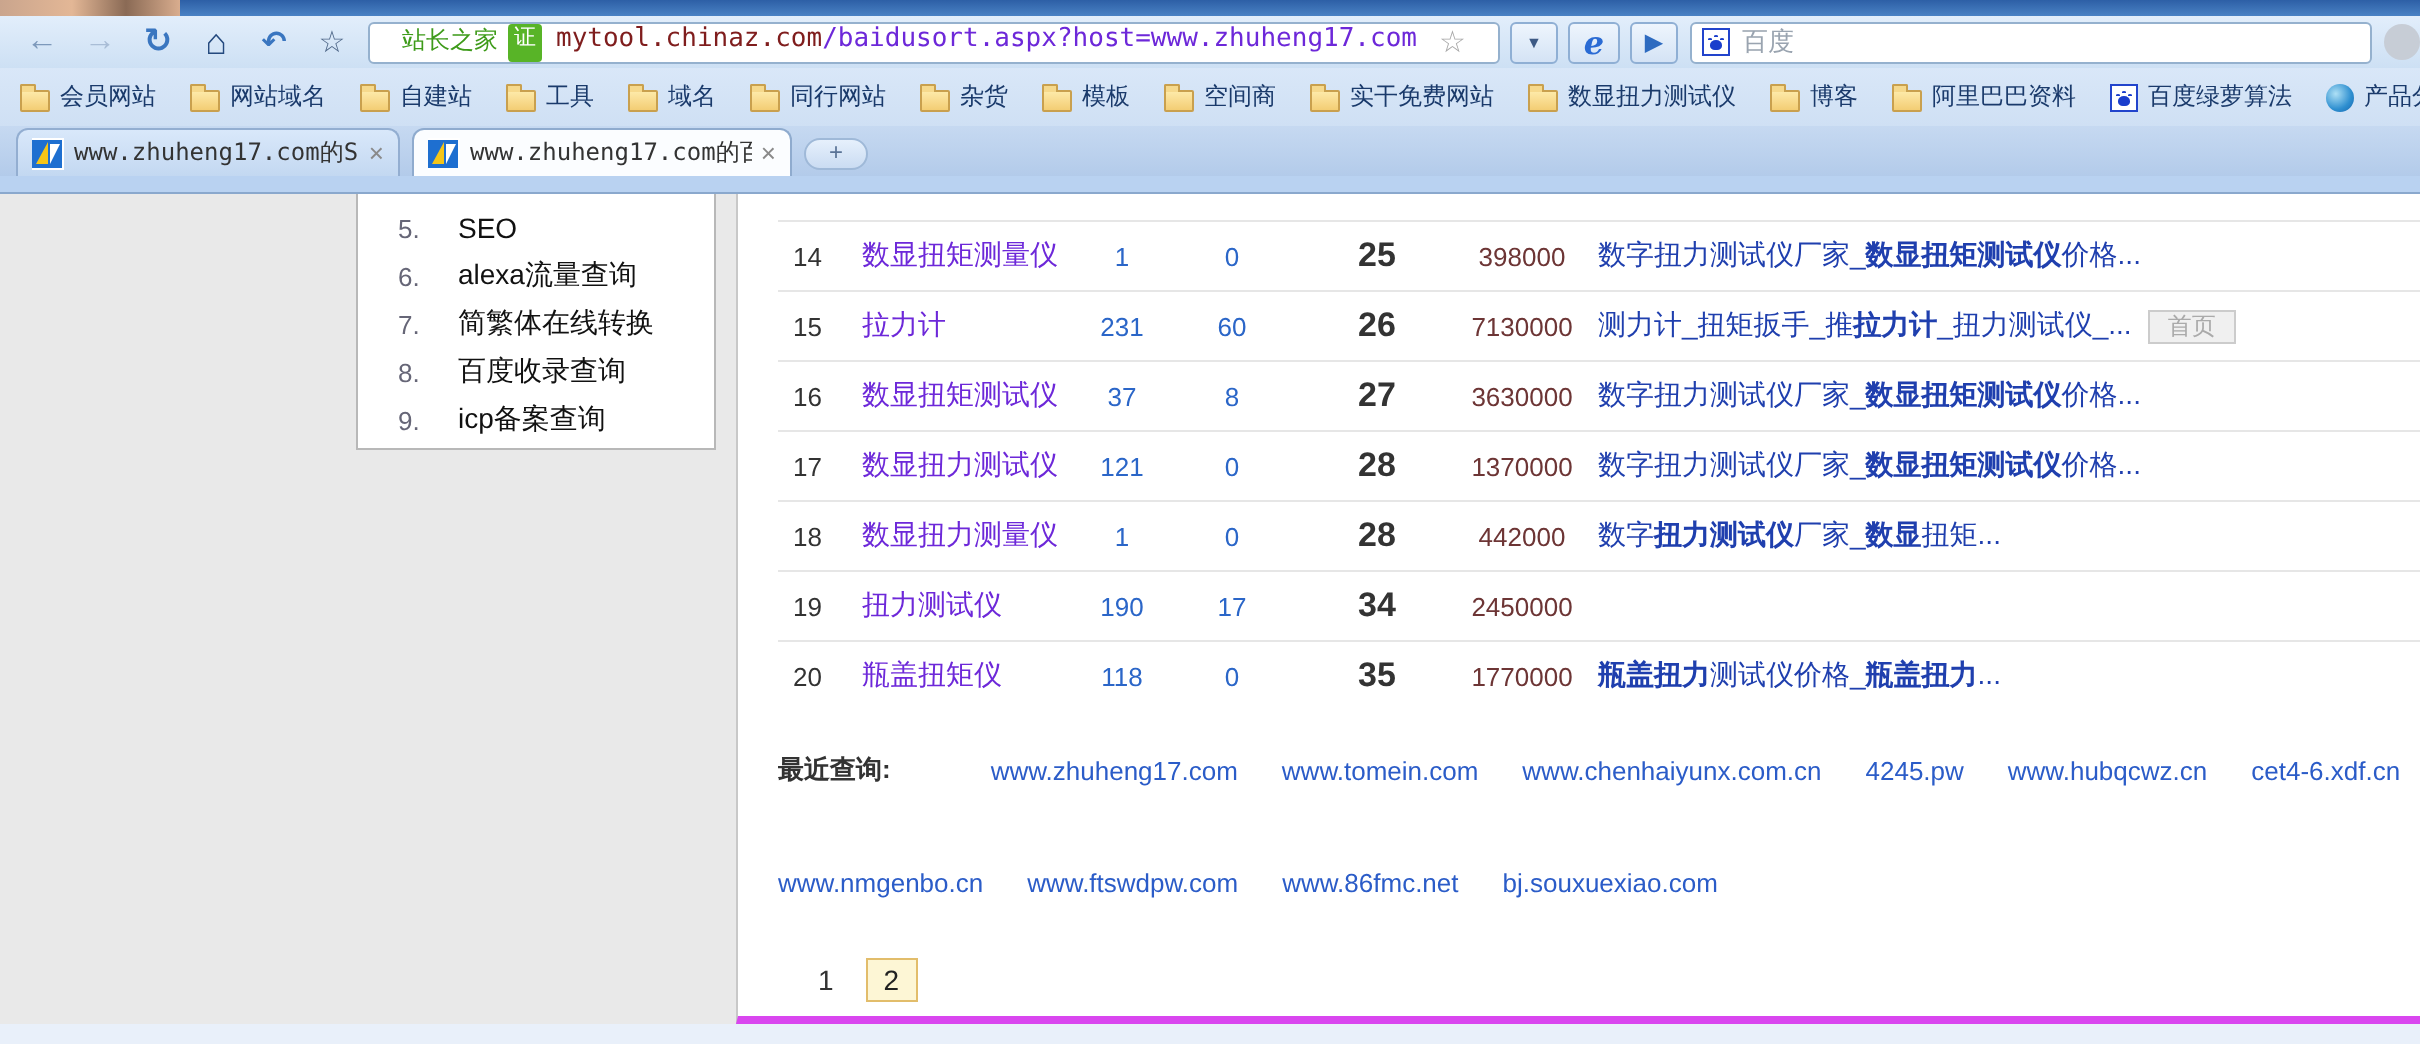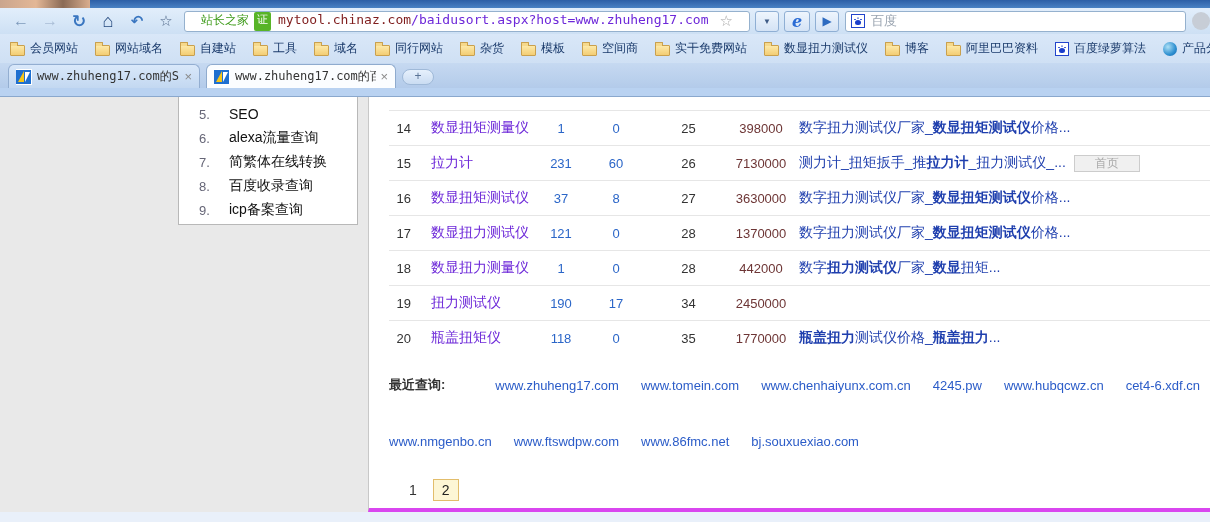--- a/index.html
+++ b/index.html
@@ -90,26 +90,26 @@
 
   .content-box { position:absolute; left:368px; top:97px; width:915px; height:415px;
     background:#fff; border-left:1px solid #c8c8c8; border-right:1px solid #c8c8c8;
     border-bottom:4px solid #d946ef; overflow:hidden; }
   .table-wrap { margin:13px 10px 0 20px; }
   .trow { display:grid; grid-template-columns:22px 125px 50px 60px 85px 60px 1fr;
     align-items:center; height:35px; border-top:1px solid #e6e6e6; font-size:14px; }
   .c-num { justify-self:end; color:#333; font-size:13px; }
   .c-kw { padding-left:20px; color:#6d28d9; white-space:nowrap; overflow:hidden; }
   .c-link { justify-self:center; color:#2b66c8; text-decoration:none; font-size:13px; }
-  .c-rank { justify-self:center; color:#333; font-size:13px; }
+  .c-rank { justify-self:center; color:#333; font-size:17px;font-weight:bold; }
   .c-vol { justify-self:center; color:#6d3535; font-size:13px; }
   .c-title { padding-left:8px; color:#1f3fae; text-decoration:none; white-space:nowrap; overflow:hidden; }
   .seg.bold { font-weight:700; }
   .badge { display:inline-block; margin-left:8px; background:#f0f0f0; border:1px solid #ccc;
-    color:#aaa; font-size:12px; line-height:15px; padding:0 20px; }
+    color:#aaa; font-size:12px; line-height:15px; padding:0 9px; }
 
   .recent { margin:21px 10px 0 20px; font-size:13px; }
   .recent-row { display:flex; align-items:center; gap:22px; white-space:nowrap; overflow:hidden; }
   .recent-row2 { margin-top:40px; }
   .recent-label { color:#333; font-weight:700; margin-right:28px; flex:none; }
   .rlink { color:#2b5cc8; text-decoration:none; flex:none; }
 
   .pagination { margin:30px 0 0 40px; display:flex; align-items:center; gap:16px; }
   .page-num { color:#333; font-size:14px; text-decoration:none; }
   .page-num.current { background:#fdf6d5; border:1px solid #e2bd6b; padding:2px 8px; color:#222; }

